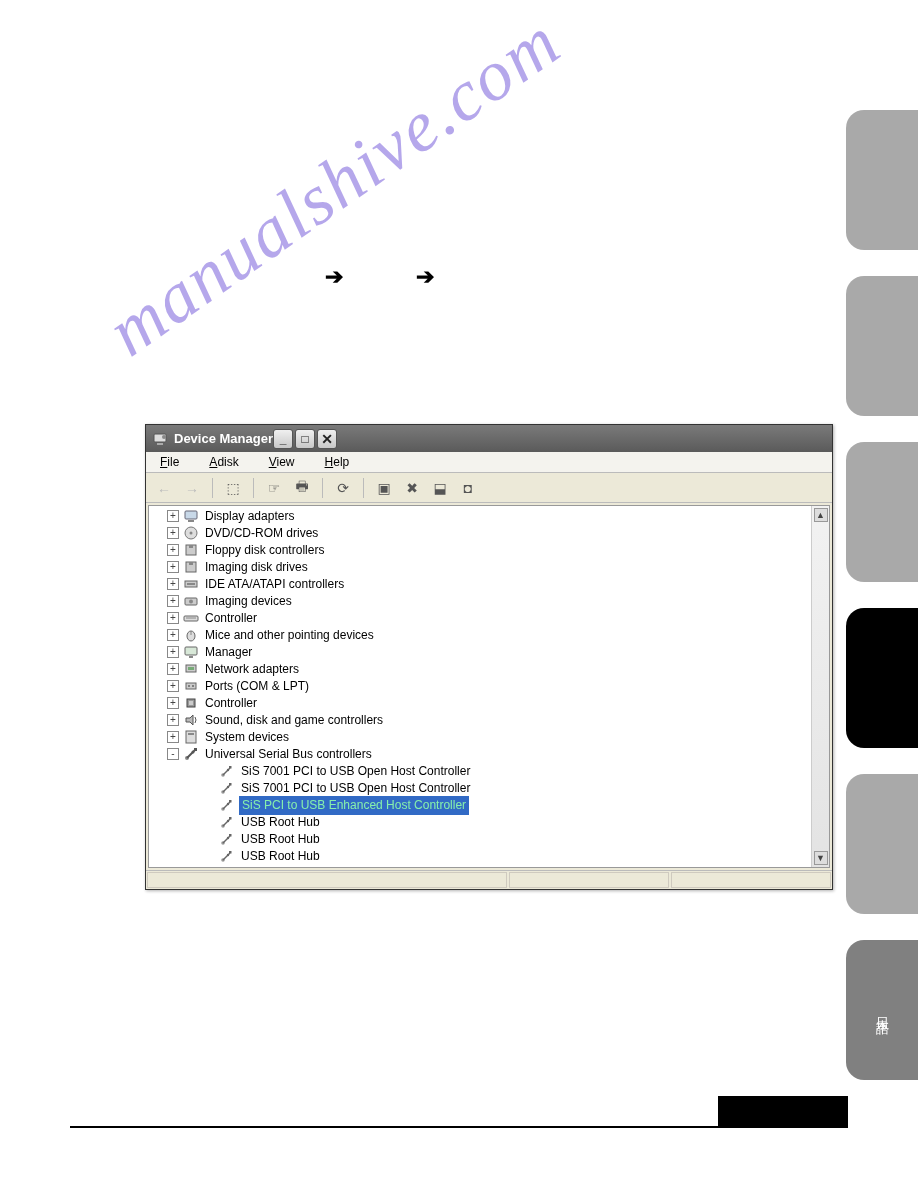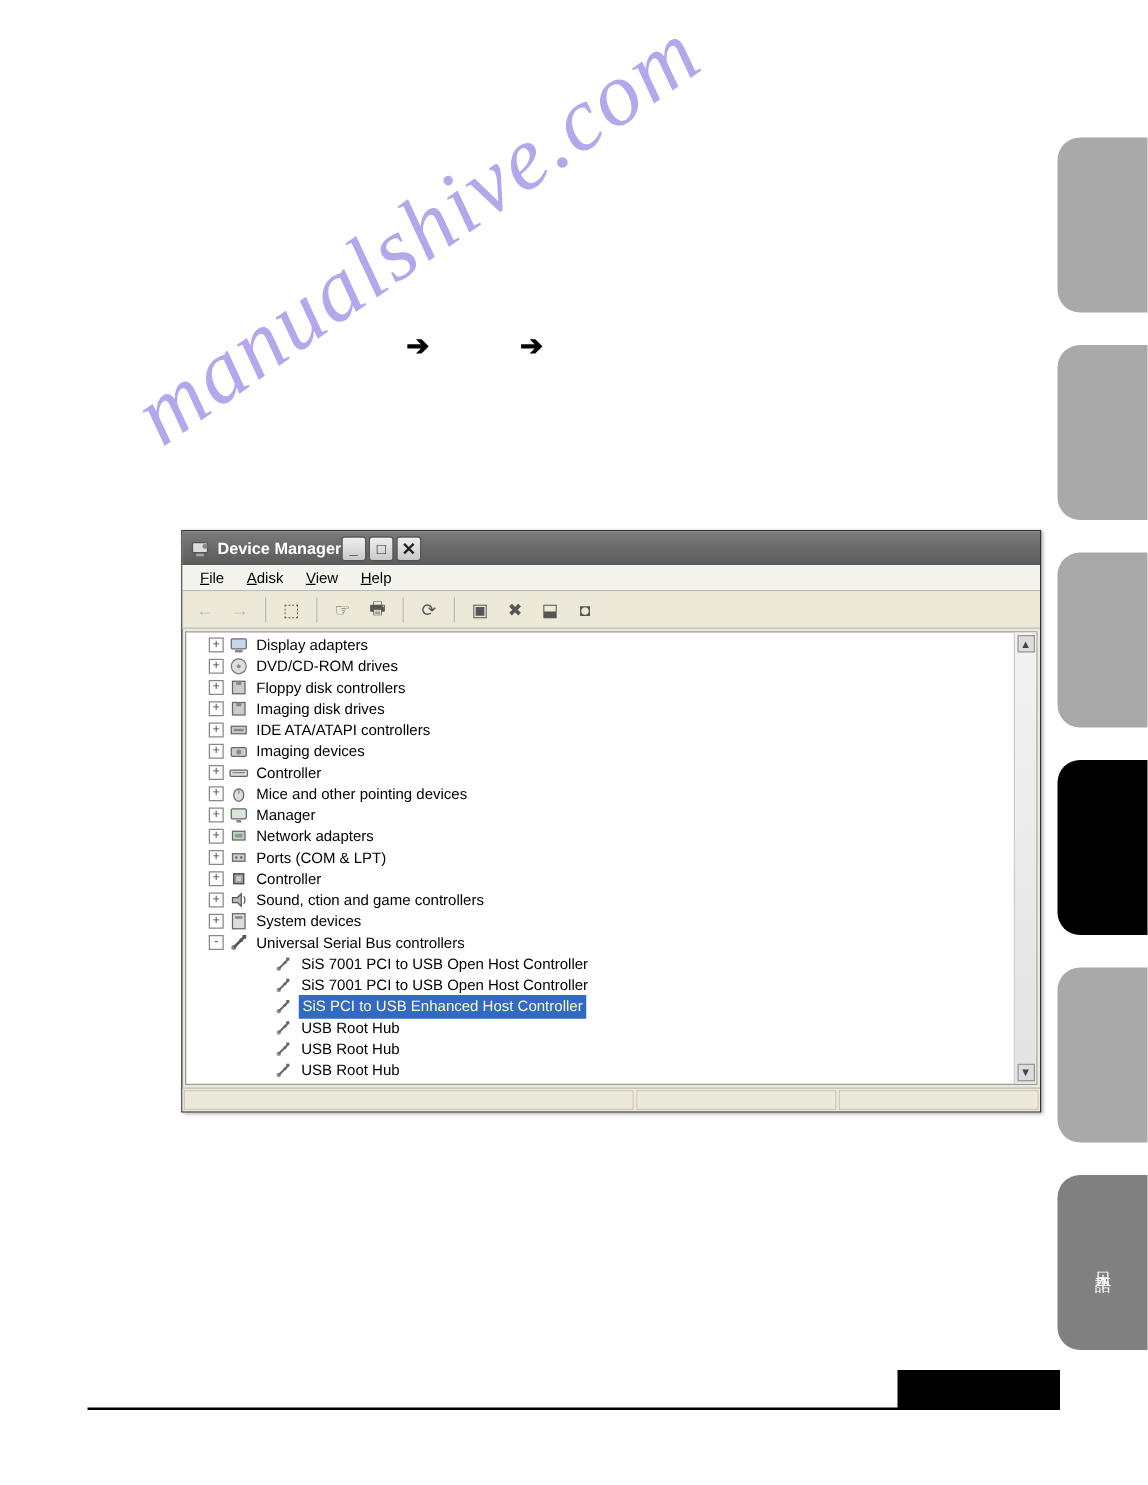--- a/index.html
+++ b/index.html
@@ -60,21 +60,21 @@
   }
   .title-btn.close { font-size: 14px; }
 
   .menubar {
     height: 22px;
     background: #f4f3ee;
     border-bottom: 1px solid #bbb;
     display: flex;
     align-items: center;
     padding: 0 6px;
-    gap: 2px;
+    gap: 14px;
     font-size: 12px;
   }
   .menu-item { padding: 2px 8px; cursor: pointer; }
   .menu-item .ul { text-decoration: underline; }
 
   .toolbar {
     height: 30px;
     background: #ece9d8;
     border-bottom: 1px solid #bbb;
     display: flex;
@@ -128,21 +128,21 @@
   .twisty-placeholder { width: 16px; display:inline-block; }
   .device-icon {
     width: 16px; height: 16px;
     display: inline-flex; align-items:center; justify-content:center;
     margin-right: 4px;
   }
   .device-icon svg { width:16px; height:16px; }
   .label { padding: 0 2px; }
   .tree-row.selected .label {
     background: #316ac5;
-    color: #fef9c3;
+    color: #86efac;
     padding: 1px 3px;
   }
   .vscroll {
     width: 18px;
     background: linear-gradient(180deg, #f2f2f2, #e3e3e3);
     border-left: 1px solid #ccc;
     display:flex; flex-direction:column; justify-content:space-between;
     align-items:center;
     padding: 2px 0;
   }
@@ -354,21 +354,21 @@
           </div>
           <div class="tree-row">
             <span class="indent"></span>
             <span class="twisty">+</span>
             <span class="device-icon">
               <svg viewBox="0 0 16 16" xmlns="http://www.w3.org/2000/svg">
                 <polygon points="3,6 7,6 10,3 10,13 7,10 3,10" fill="#bbb" stroke="#555"></polygon>
                 <path d="M12 5 Q14 8 12 11" fill="none" stroke="#555"></path>
               </svg>
             </span>
-            <span class="label">Sound, ction and game controllers</span>
+            <span class="label">Sound, disk and game controllers</span>
           </div>
           <div class="tree-row">
             <span class="indent"></span>
             <span class="twisty">+</span>
             <span class="device-icon">
               <svg viewBox="0 0 16 16" xmlns="http://www.w3.org/2000/svg">
                 <rect x="3" y="2" width="10" height="12" fill="#ddd" stroke="#666"></rect>
                 <rect x="5" y="4" width="6" height="2" fill="#888"></rect>
               </svg>
             </span>

